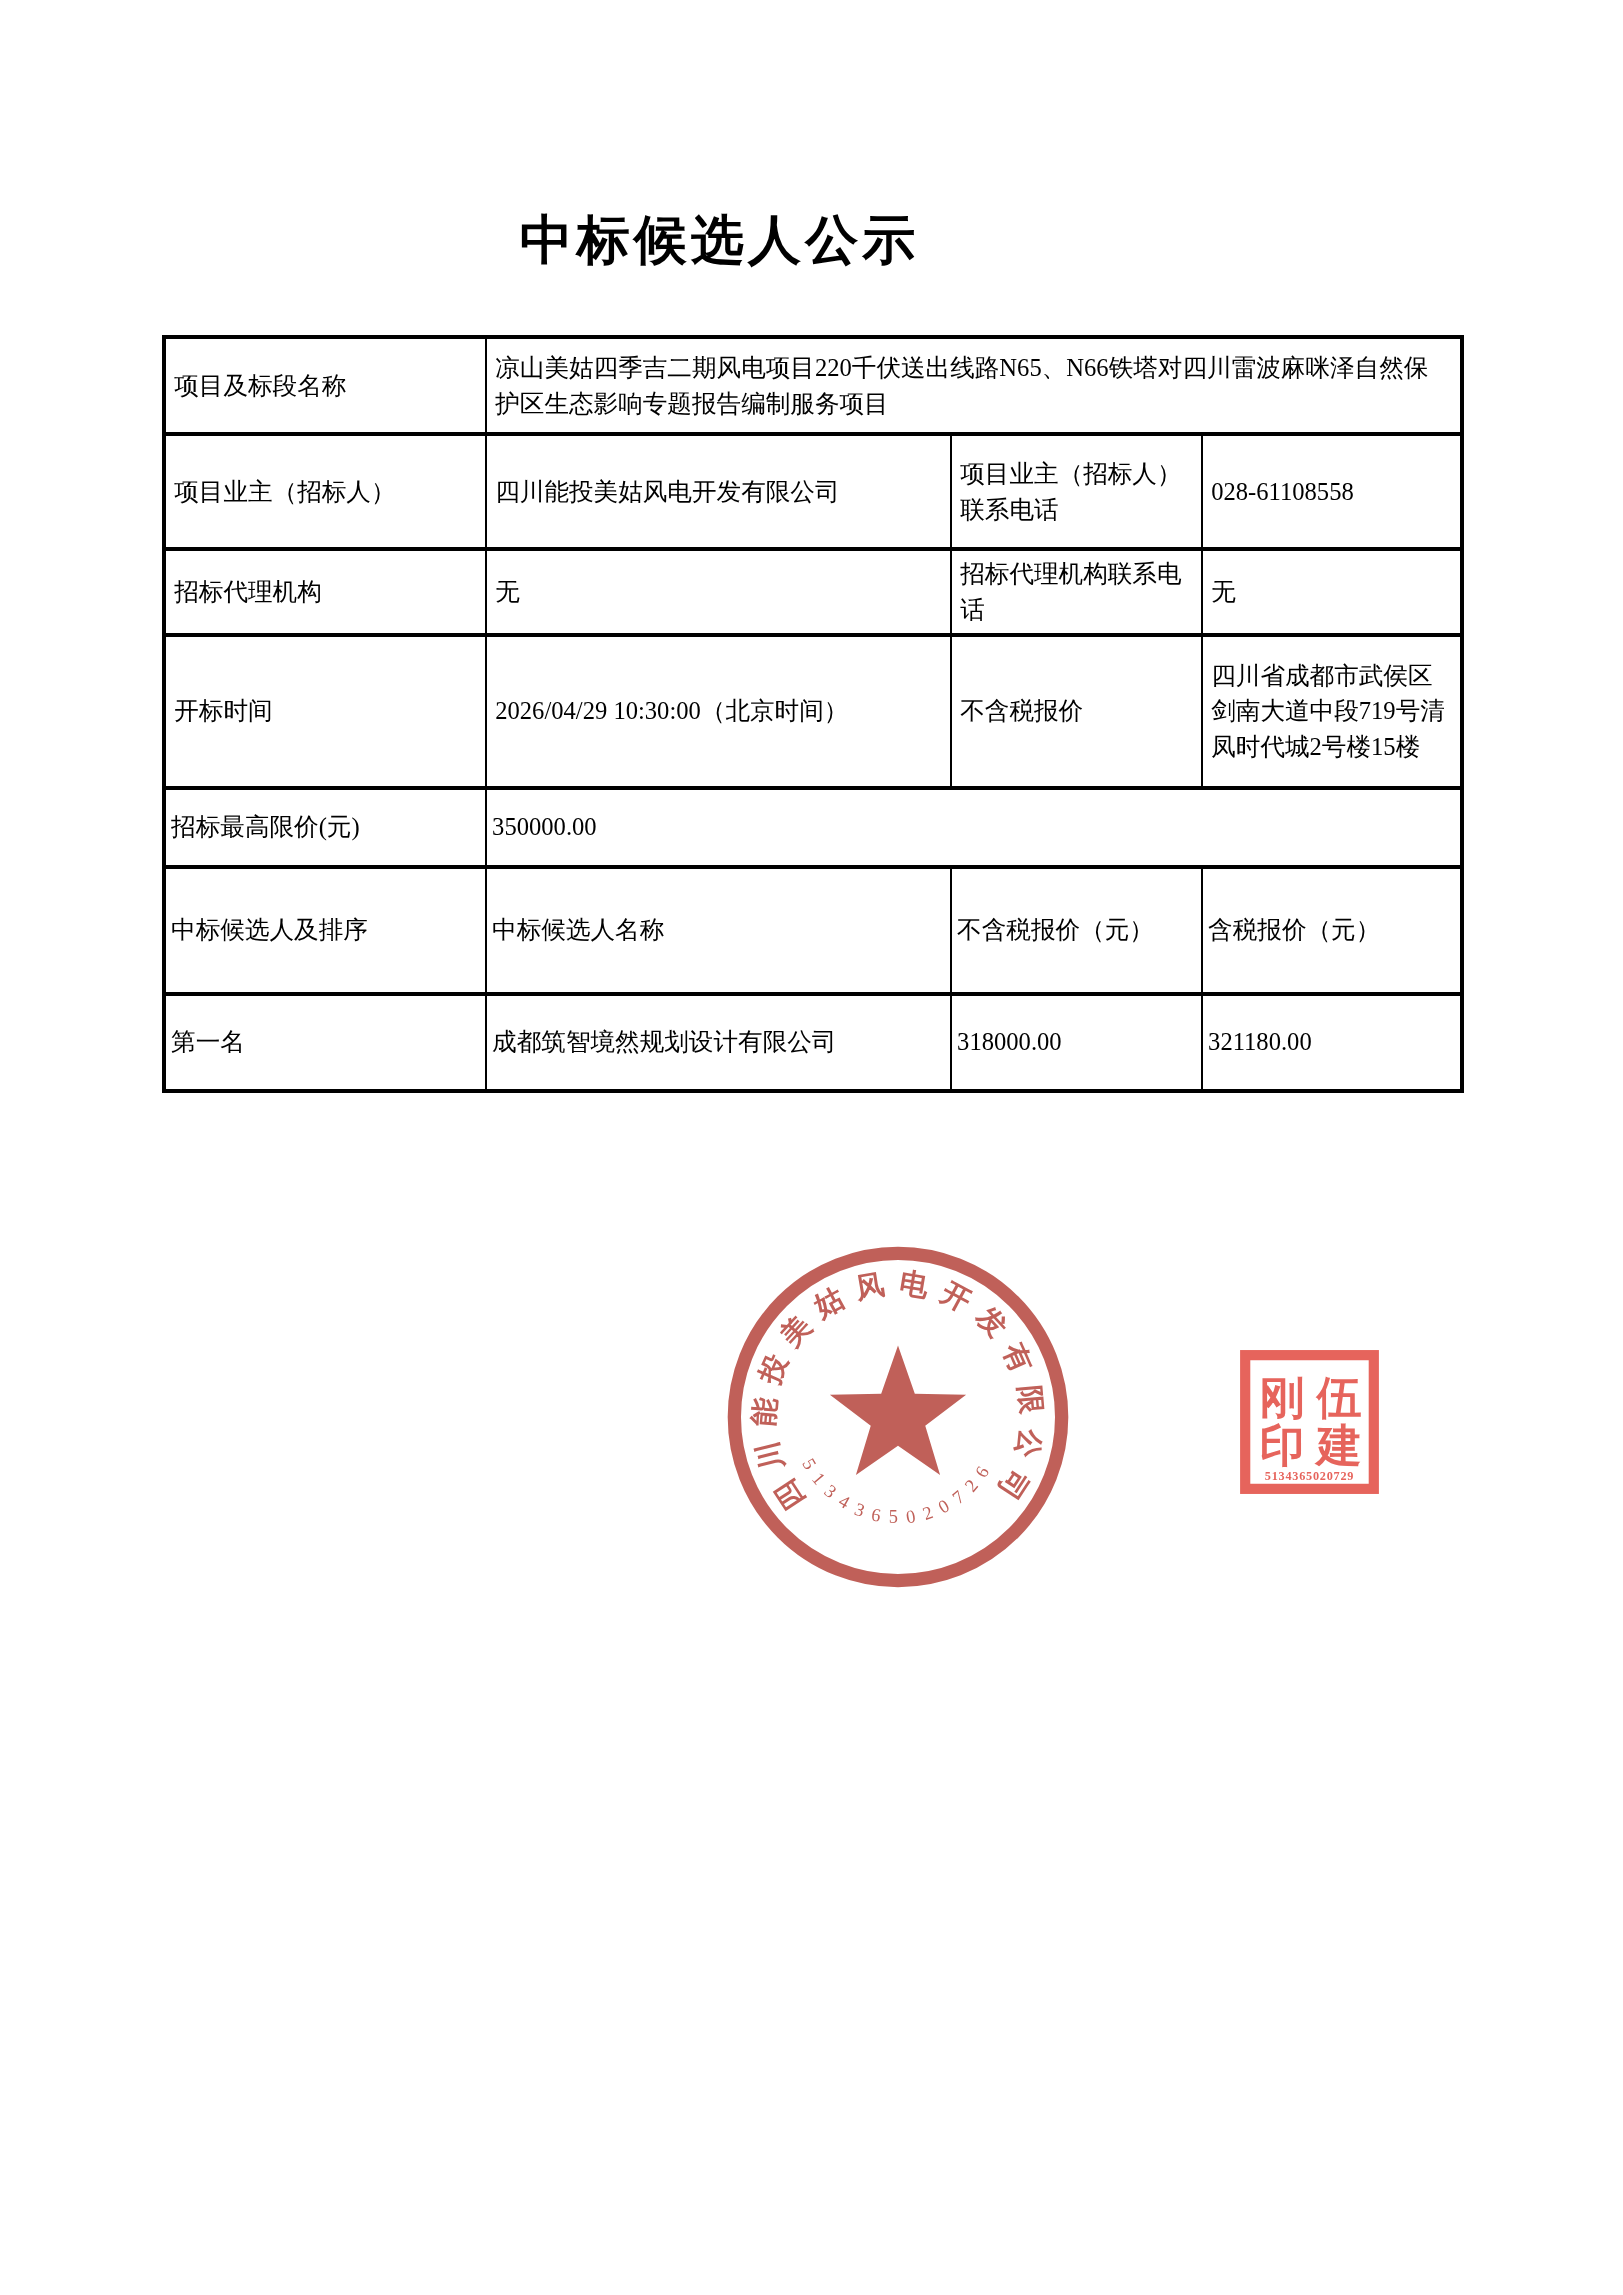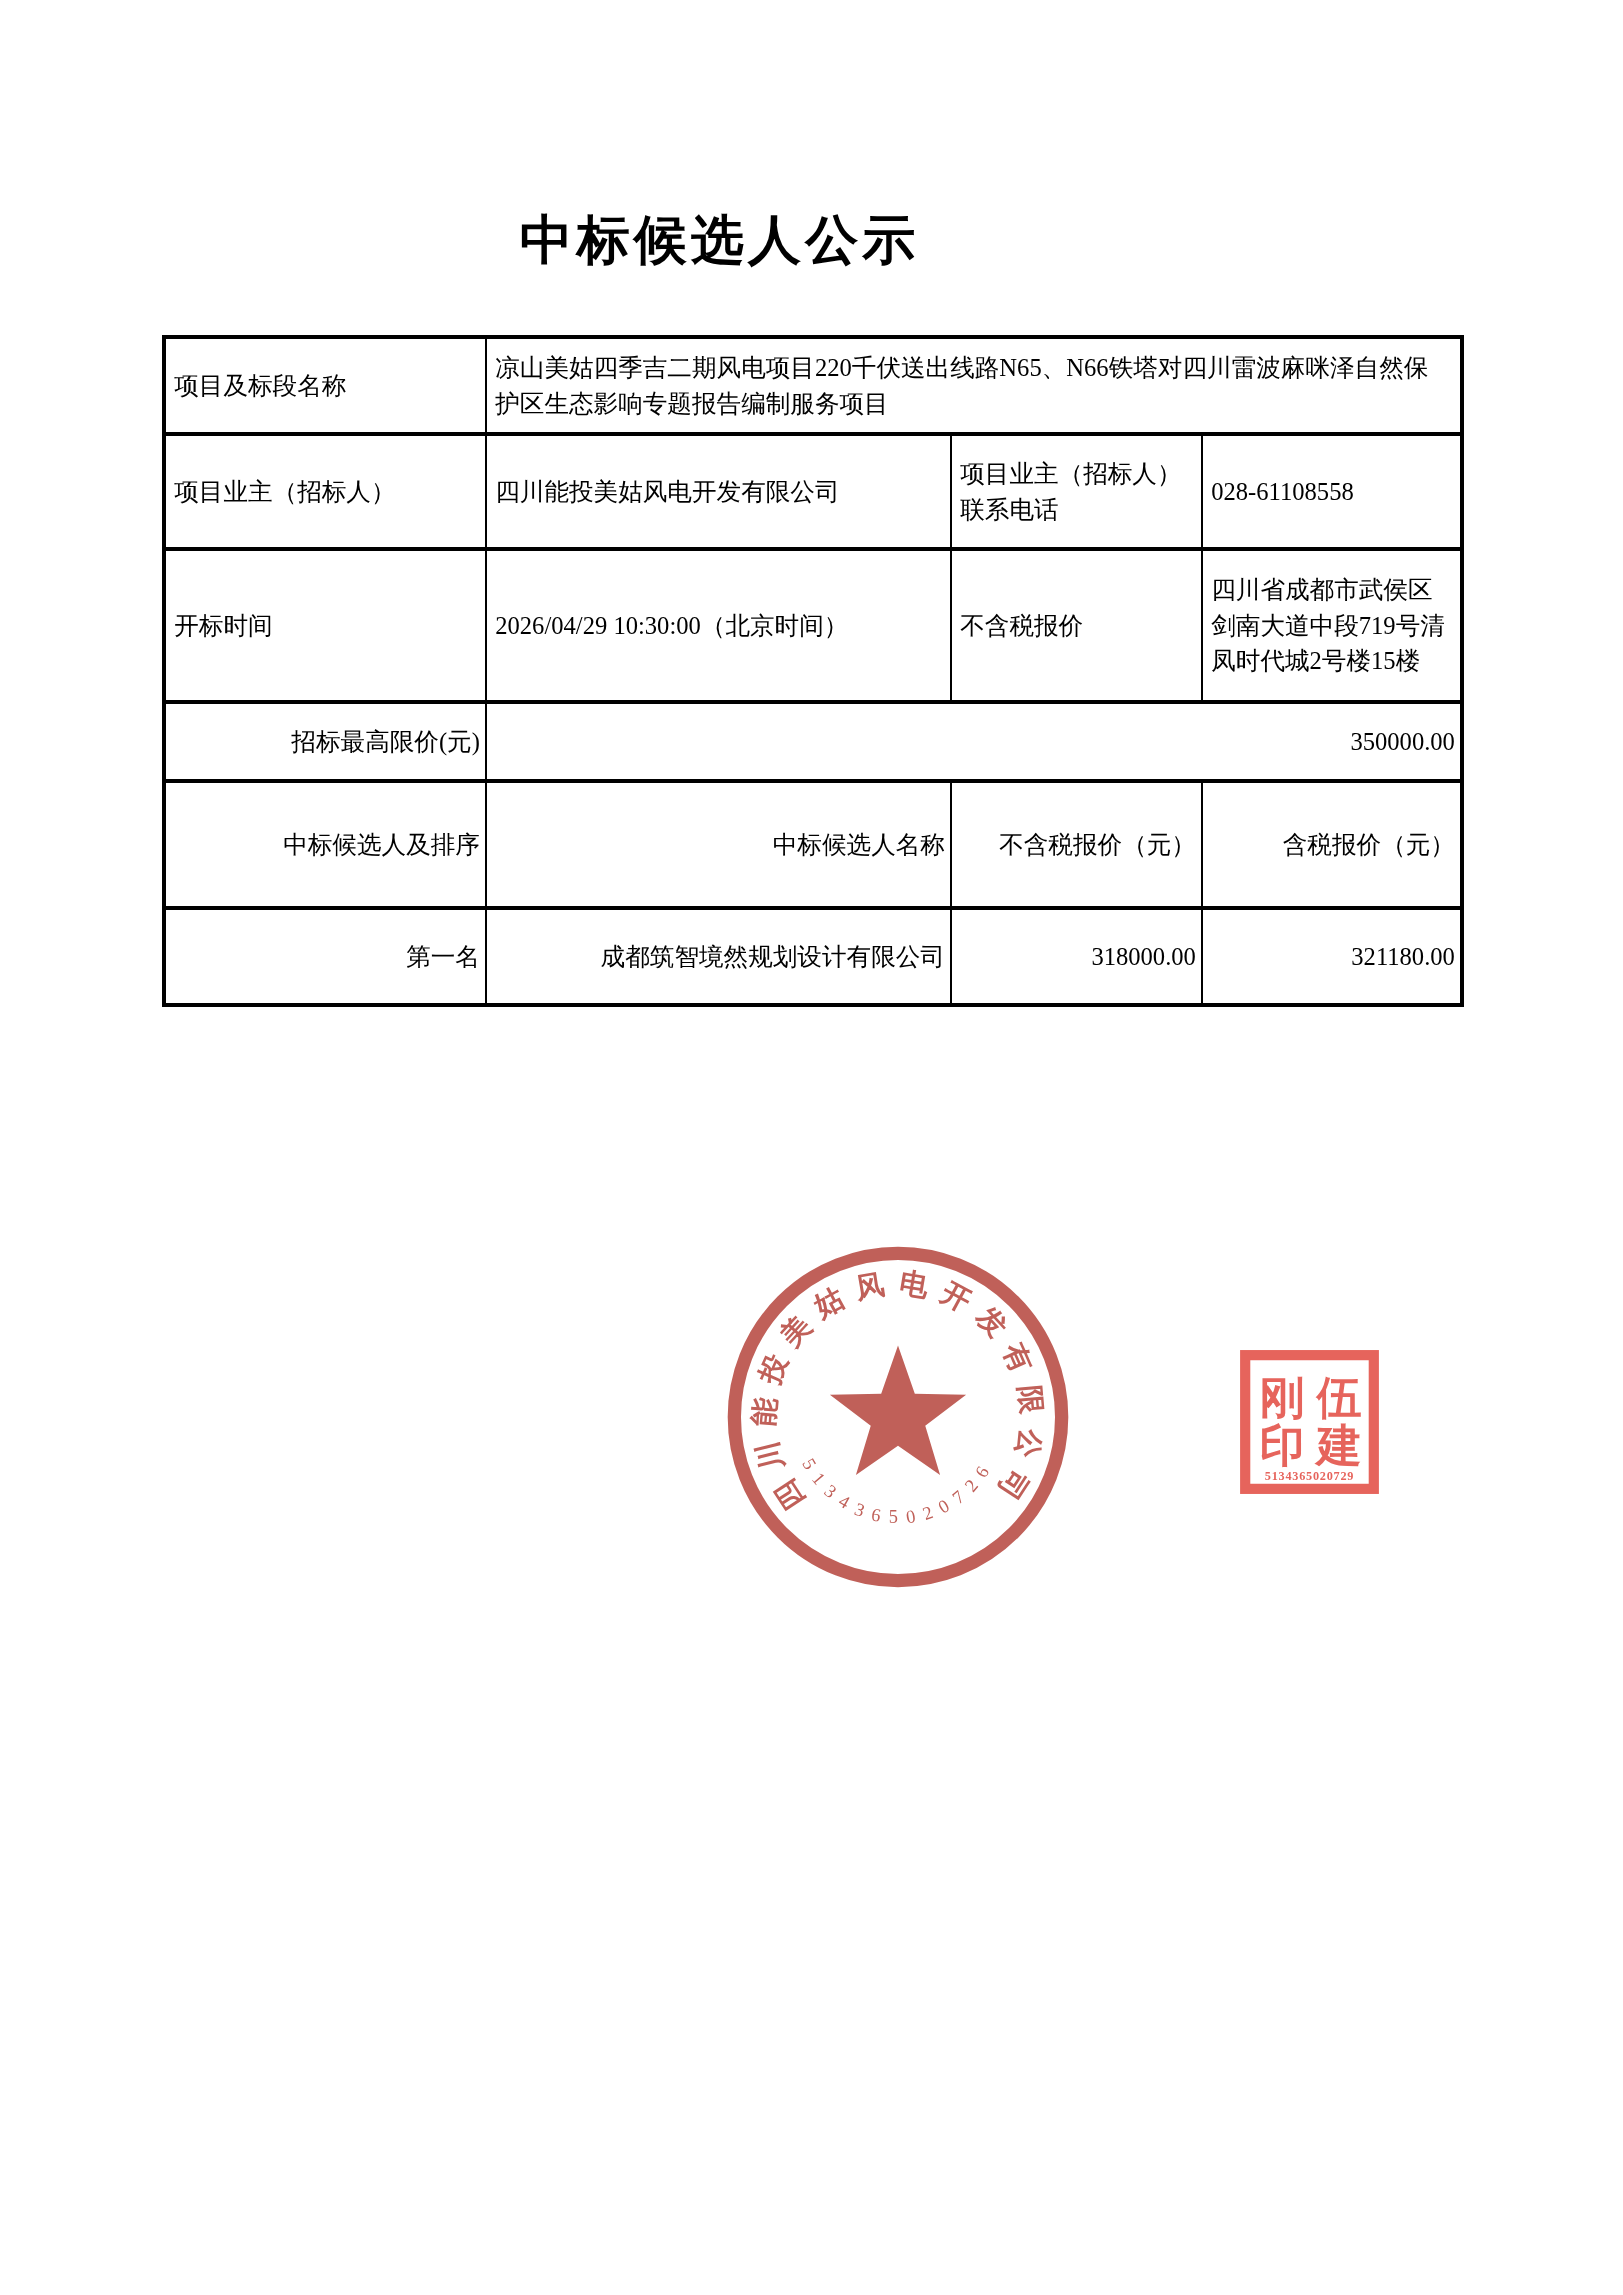--- a/index.html
+++ b/index.html
@@ -37,21 +37,21 @@
     font-size:24.6px;
     line-height:1.45;
     vertical-align:middle;
     word-break:break-all;
     overflow:hidden;
   }
   .r1{height:97px;} .r2{height:115px;} .r3{height:77px;} .r4{height:153px;}
   .r5{height:79px;} .r6{height:127px;} .r7{height:97px;} .r8{height:97px;}
   .r9{height:97px;} .r10{height:312px;}
   td.left{text-align:left;padding:5.1px 8.2px;}
-  td.center{text-align:right;padding:3.1px 5.1px;}
+  td.center{text-align:left;padding:3.1px 5.1px;}
   td.sig{text-align:left;padding-left:110px;padding-right:5.1px;}
   td.sigright{padding:0;}
   .stamp{
     position:absolute;
     mix-blend-mode:multiply;
     pointer-events:none;
   }
   .round-stamp{left:719px;top:1238px;}
   .square-stamp{left:1238px;top:1348px;}
   .seal-company{font-size:56px;letter-spacing:24px;font-weight:bold;}
@@ -76,20 +76,26 @@
     <tbody>
         <tr class="r1">
       <td class="left">项目及标段名称</td>
       <td class="left" colspan="3">凉山美姑四季吉二期风电项目220千伏送出线路N65、N66铁塔对四川雷波麻咪泽自然保护区生态影响专题报告编制服务项目</td>
     </tr>
     <tr class="r2">
       <td class="left">项目业主（招标人）</td>
       <td class="left">四川能投美姑风电开发有限公司</td>
       <td class="left">项目业主（招标人）联系电话</td>
       <td class="left">028-61108558</td>
+    </tr>
+    <tr class="r3">
+      <td class="left">招标代理机构</td>
+      <td class="left">无</td>
+      <td class="left">招标代理机构联系电话</td>
+      <td class="left">无</td>
     </tr>
     <tr class="r4">
       <td class="left">开标时间</td>
       <td class="left">2026/04/29 10:30:00（北京时间）</td>
       <td class="left">不含税报价</td>
       <td class="left">四川省成都市武侯区剑南大道中段719号清凤时代城2号楼15楼</td>
     </tr>
     <tr class="r5">
       <td class="center">招标最高限价(元)</td>
       <td class="center" colspan="3">350000.00</td>

